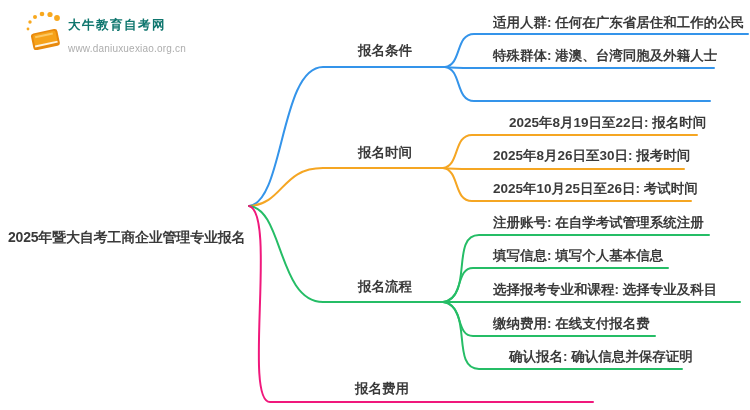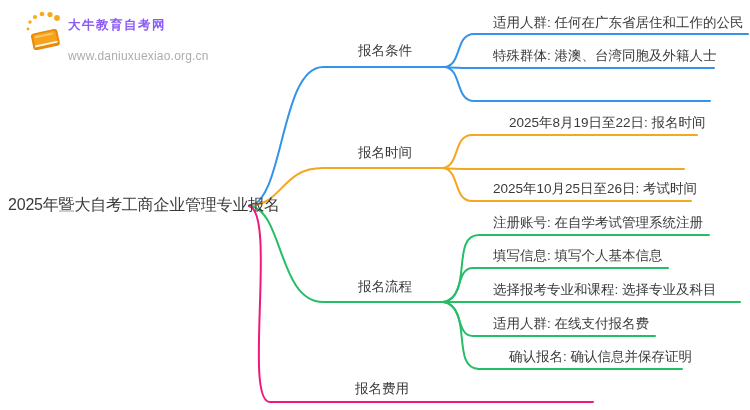--- a/index.html
+++ b/index.html
@@ -2,28 +2,28 @@
 <html><head>
 <meta charset="utf-8">
 <style>
   html,body{margin:0;padding:0;background:#ffffff;}
   .stage{
     position:relative;width:750px;height:410px;overflow:hidden;background:#ffffff;
     font-family:"Liberation Sans","DejaVu Sans",sans-serif;color:#3a3a3a;
   }
   svg.links{position:absolute;left:0;top:0;z-index:0;}
   svg.links path{fill:none;stroke-width:2;stroke-linecap:round;}
-  .txt{position:absolute;z-index:1;white-space:nowrap;font-weight:400;
+  .txt{position:absolute;z-index:1;white-space:nowrap;font-weight:700;
        font-size:13.5px;line-height:18px;color:#3a3a3a;}
-  .root{font-size:16px;letter-spacing:-0.2px;}
+  .root{font-size:14px;letter-spacing:-0.2px;margin-top:32px;}
   .logo{position:absolute;left:24px;top:10px;z-index:1;display:flex;align-items:flex-start;}
   .logo-icon{width:40px;height:40px;}
   .logo-texts{margin-left:4px;padding-top:8px;}
-  .logo-title{font-size:12.5px;font-weight:700;color:#8b5cf6;letter-spacing:1.5px;line-height:15px;}
-  .logo-url{font-size:12px;color:#adadad;letter-spacing:.2px;line-height:11px;margin-top:18px;}
+  .logo-title{font-size:12.5px;font-weight:700;color:#0f766e;letter-spacing:1.5px;line-height:15px;}
+  .logo-url{font-size:10px;color:#adadad;letter-spacing:.2px;line-height:11px;margin-top:10px;}
 </style>
 </head>
 <body>
 
 <div class="stage">
 
   <svg class="links" width="750" height="410" viewBox="0 0 750 410">
 
     <path d="M249,206 C284,203 280,67 323,67 L445,67" stroke="#3494EA"></path>
     <path d="M445,67 C462,65 455,34 474,34 L748,34" stroke="#3494EA"></path>
@@ -70,22 +70,23 @@
 
   <div class="txt" style="left:358px;top:42px;">报名条件</div>
   <div class="txt" style="left:358px;top:144px;">报名时间</div>
   <div class="txt" style="left:358px;top:278px;">报名流程</div>
   <div class="txt" style="left:355px;top:380px;">报名费用</div>
 
   <div class="txt" style="left:493px;top:14px;">适用人群: 任何在广东省居住和工作的公民</div>
   <div class="txt" style="left:493px;top:47px;text-align:center;">特殊群体: 港澳、台湾同胞及外籍人士</div>
 
   <div class="txt" style="left:493px;top:114px;margin-left:16px;">2025年8月19日至22日: 报名时间</div>
+  <div class="txt" style="left:493px;top:147px;">2025年8月26日至30日: 报考时间</div>
   <div class="txt" style="left:493px;top:180px;">2025年10月25日至26日: 考试时间</div>
 
   <div class="txt" style="left:493px;top:214px;">注册账号: 在自学考试管理系统注册</div>
   <div class="txt" style="left:493px;top:247px;">填写信息: 填写个人基本信息</div>
   <div class="txt" style="left:493px;top:281px;">选择报考专业和课程: 选择专业及科目</div>
-  <div class="txt" style="left:493px;top:315px;">适用人群: 在线支付报名费</div>
+  <div class="txt" style="left:493px;top:315px;">缴纳费用: 在线支付报名费</div>
   <div class="txt" style="left:509px;top:348px;">确认报名: 确认信息并保存证明</div>
 
 
 </div>
 
 </body></html>

